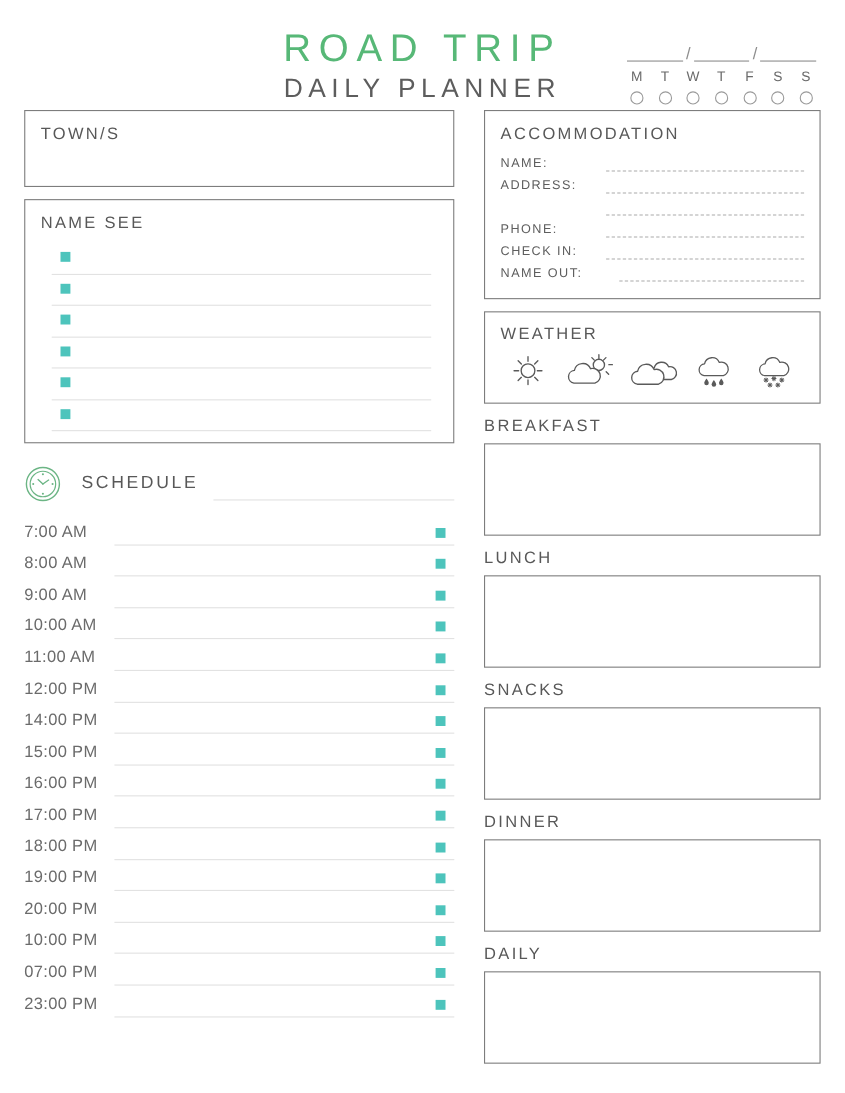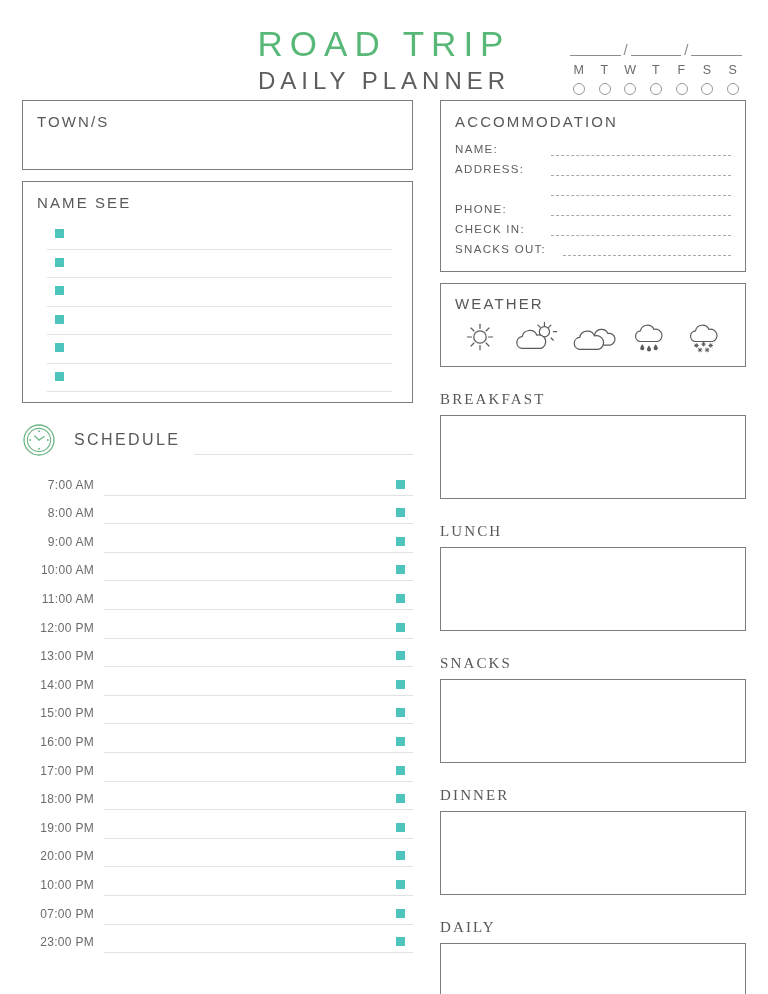--- a/index.html
+++ b/index.html
@@ -169,22 +169,21 @@
   }
 
   .sched-list { margin-top: 8px; }
   .sched-row {
     display: flex;
     align-items: flex-end;
     height: 28.6px;
   }
   .sched-time {
     width: 72px;
-    text-align: right;
-    font-size: 12px;
+    font-size: 15px;
     color: #6b6b6b;
     letter-spacing: 0.3px;
     padding-bottom: 4px;
     flex: 0 0 72px;
   }
   .sched-line {
     position: relative;
     flex: 1;
     margin-left: 10px;
     border-bottom: 1.1px solid #e2e2e2;
@@ -225,21 +224,21 @@
   .weather-icons {
     display: flex;
     justify-content: space-around;
     align-items: center;
     margin-top: 6px;
     height: 38px;
   }
   .weather-icons svg { display: block; }
 
   
-  .field-group { margin-top: 24px; font-family: Liberation Serif, serif; }
+  .field-group { margin-top: 12px; }
   .field-group .section-label { display: block; margin-bottom: 7px; }
   .field-box {
     border: 1.3px solid #7d7d7d;
     background: #fff;
   }
 </style>
 </head>
 <body>
 
 <div class="page">
@@ -366,26 +365,20 @@
             </span>
         </div>
         <div class="sched-row">
           <span class="sched-time">11:00 AM</span>
           <span class="sched-line">
               <span class="sq"></span>
             </span>
         </div>
         <div class="sched-row">
           <span class="sched-time">12:00 PM</span>
-          <span class="sched-line">
-              <span class="sq"></span>
-            </span>
-        </div>
-        <div class="sched-row">
-          <span class="sched-time">13:00 PM</span>
           <span class="sched-line">
               <span class="sq"></span>
             </span>
         </div>
         <div class="sched-row">
           <span class="sched-time">14:00 PM</span>
           <span class="sched-line">
               <span class="sq"></span>
             </span>
         </div>
@@ -465,21 +458,21 @@
           </div>
           <div class="accom-row">
             <span class="accom-label">PHONE:</span>
             <span class="accom-fill"></span>
           </div>
           <div class="accom-row">
             <span class="accom-label">CHECK IN:</span>
             <span class="accom-fill"></span>
           </div>
           <div class="accom-row">
-            <span class="accom-label wide">SNACKS OUT:</span>
+            <span class="accom-label wide">NAME OUT:</span>
             <span class="accom-fill"></span>
           </div>
         </div>
       </div>
 
       <div class="boxed weather">
         <div class="section-label">WEATHER</div>
         <div class="weather-icons">
 
           <span>

